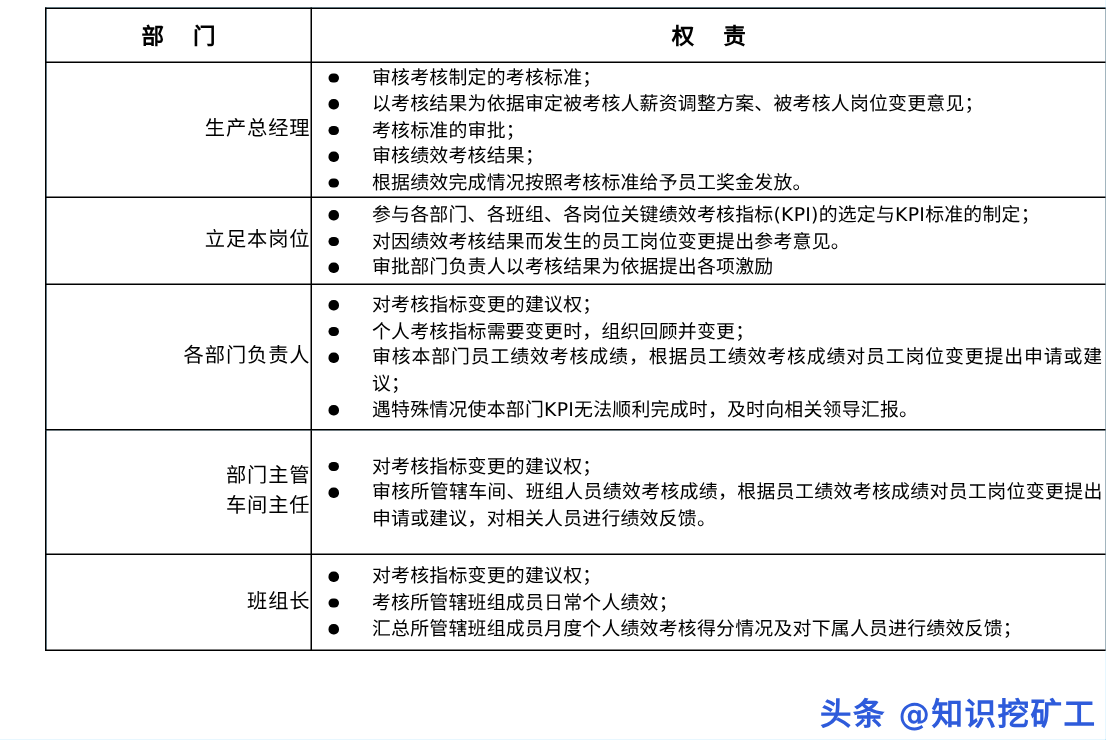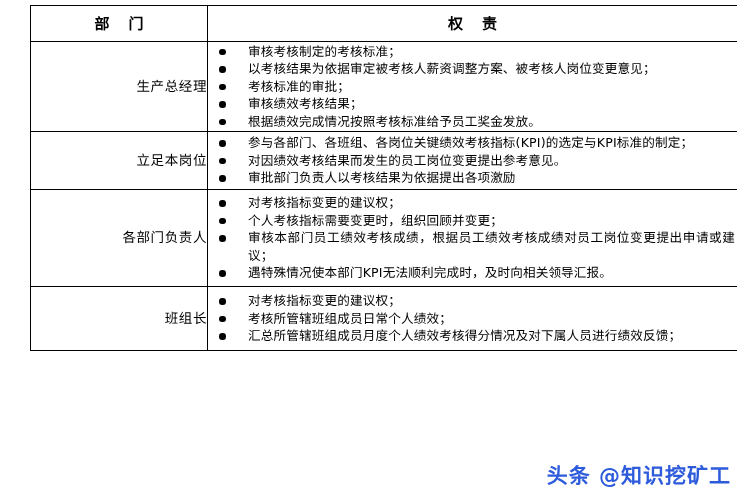--- a/index.html
+++ b/index.html
@@ -185,20 +185,32 @@
         <td class="duty-cell">
           <ul class="duty-list">
             <li>对考核指标变更的建议权；</li>
             <li>个人考核指标需要变更时，组织回顾并变更；</li>
             <li>审核本部门员工绩效考核成绩，根据员工绩效考核成绩对员工岗位变更提出申请或建议；</li>
             <li>遇特殊情况使本部门KPI无法顺利完成时，及时向相关领导汇报。</li>
           </ul>
         </td>
       </tr>
 
+      <tr class="r4">
+        <td class="dept-cell">
+          <span class="dept-text">部门主管
+车间主任</span>
+        </td>
+        <td class="duty-cell">
+          <ul class="duty-list">
+            <li>对考核指标变更的建议权；</li>
+            <li>审核所管辖车间、班组人员绩效考核成绩，根据员工绩效考核成绩对员工岗位变更提出申请或建议，对相关人员进行绩效反馈。</li>
+          </ul>
+        </td>
+      </tr>
 
       <tr class="r5">
         <td class="dept-cell">
           <span class="dept-text">班组长</span>
         </td>
         <td class="duty-cell">
           <ul class="duty-list">
             <li>对考核指标变更的建议权；</li>
             <li>考核所管辖班组成员日常个人绩效；</li>
             <li>汇总所管辖班组成员月度个人绩效考核得分情况及对下属人员进行绩效反馈；</li>

